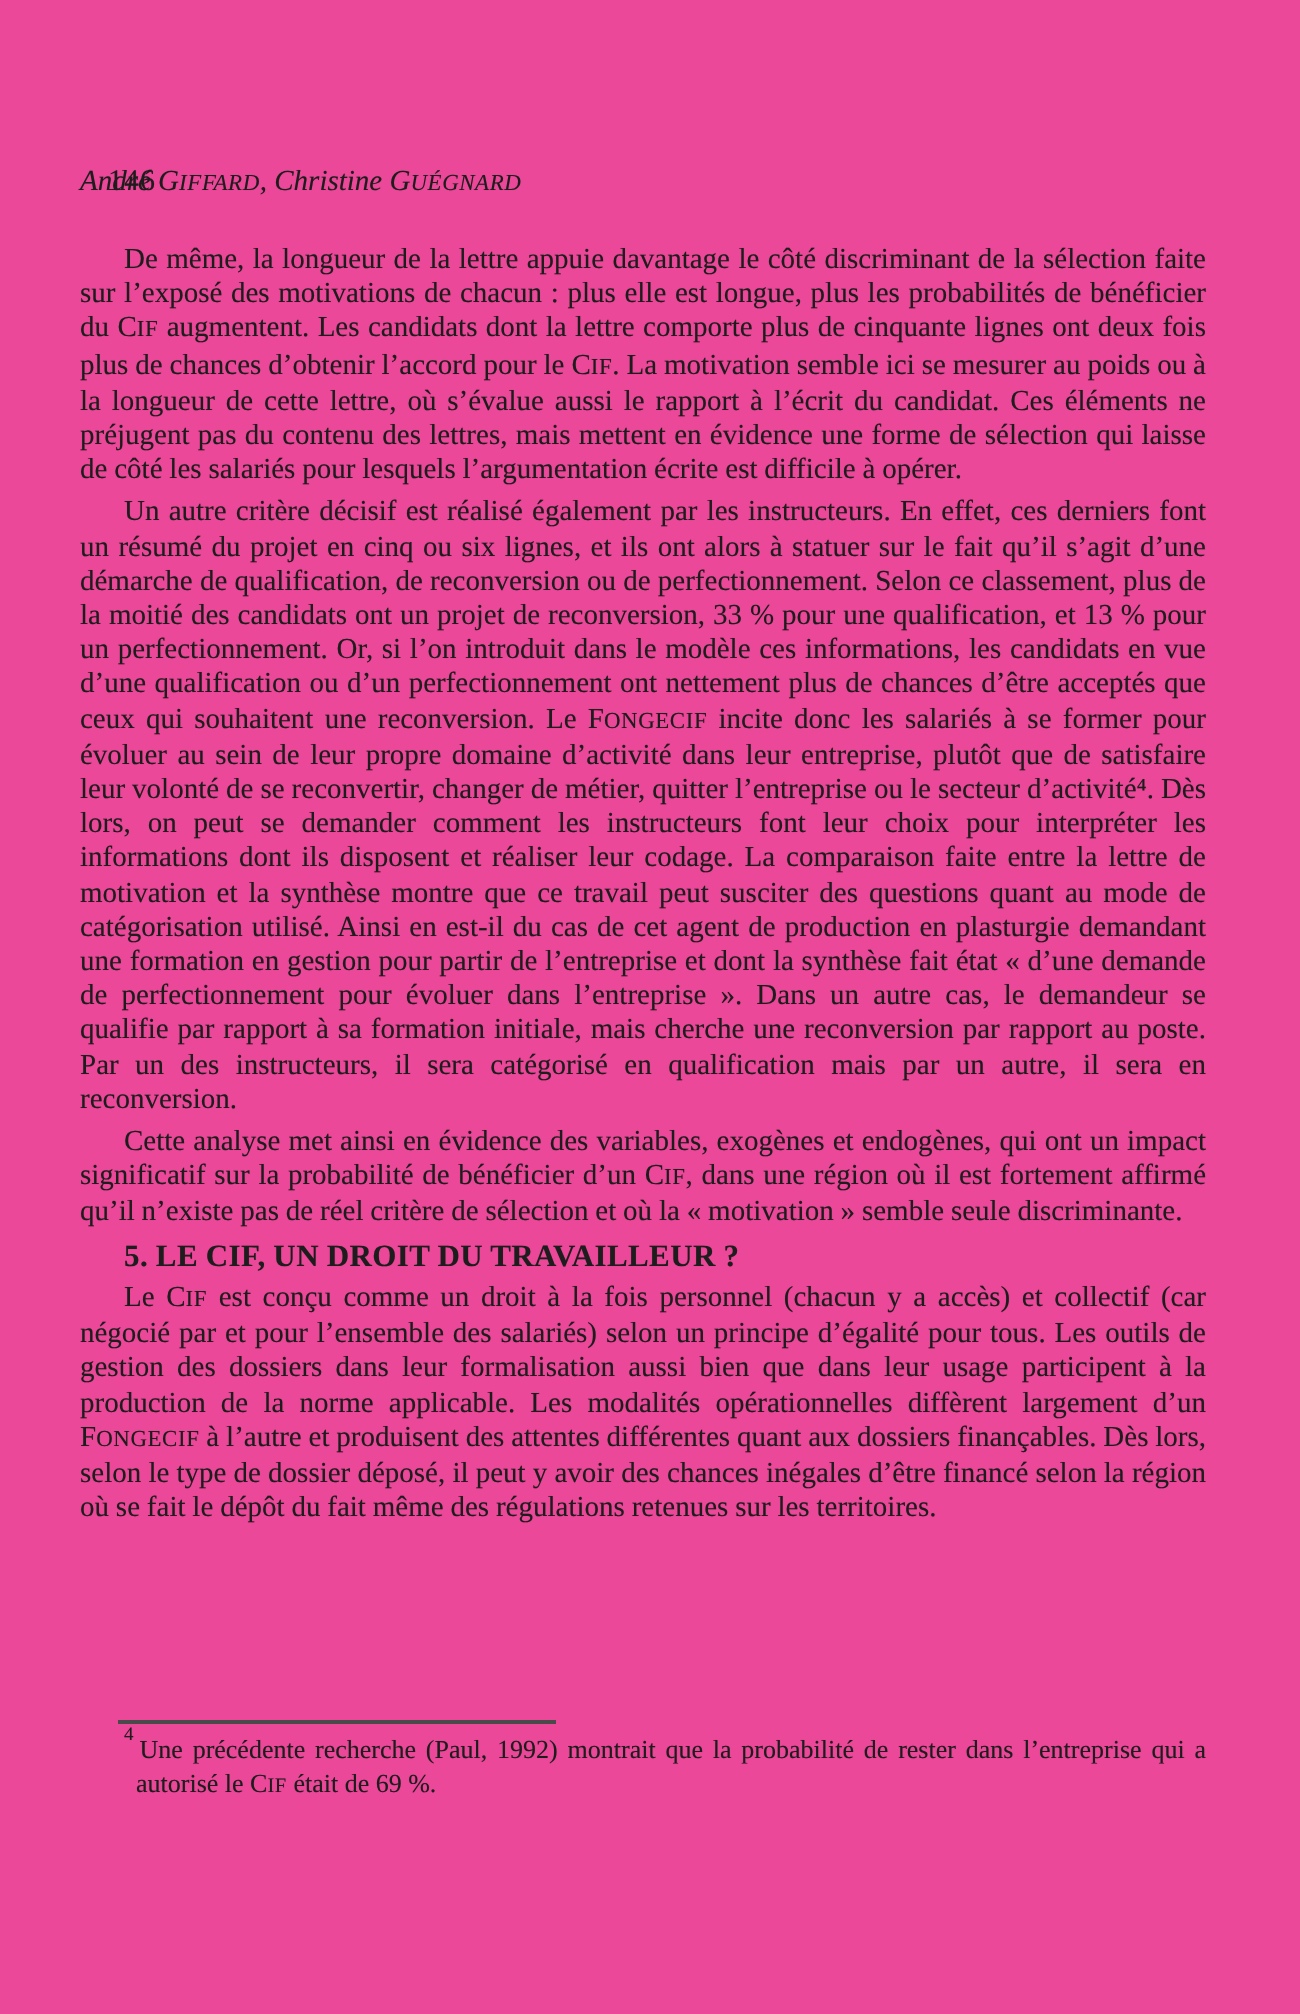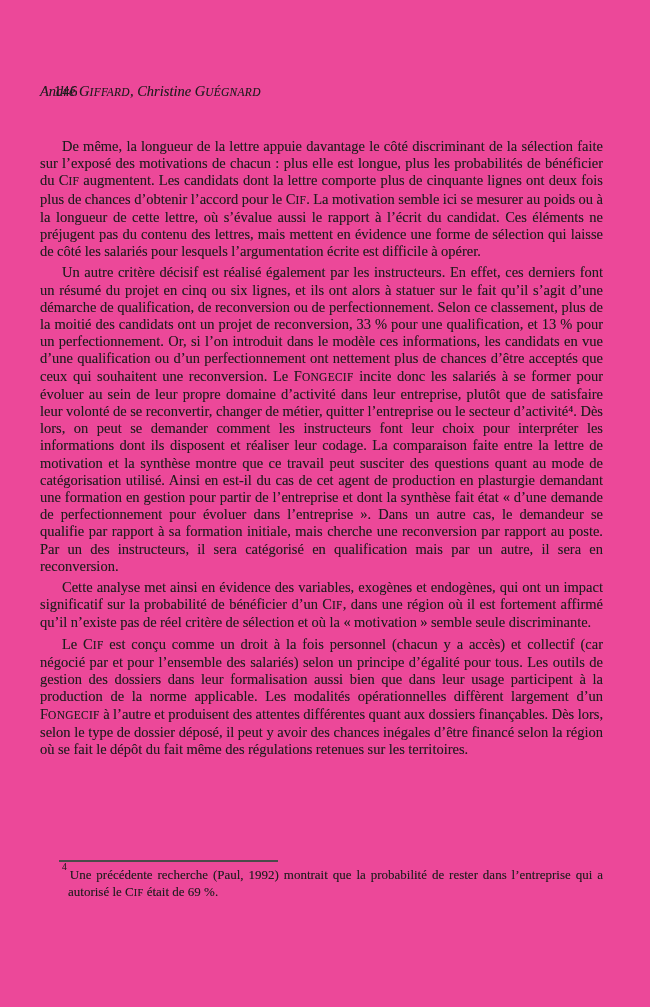--- a/index.html
+++ b/index.html
@@ -33,21 +33,21 @@
     font-style: normal;
     letter-spacing: 0.5px;
   }
   .running-title {
     display: block;
     text-align: left;
     font-style: italic;
   }
   .body-text {
     position: absolute;
-    top: 138px;
+    top: 122px;
     left: 40px;
     width: 563px;
     font-size: 14.5px;
     line-height: 17.2px;
     text-align: justify;
     hyphens: auto;
     -webkit-hyphens: auto;
     word-spacing: -0.2px;
   }
   .body-text p {
@@ -102,20 +102,21 @@
 
   <div class="running-header">
     <span class="page-number">146</span>
     <span class="running-title">André G<span class="sc">iffard</span>, Christine G<span class="sc">uégnard</span></span>
   </div>
 
   <div class="body-text">
     <p>De même, la longueur de la lettre appuie davantage le côté discriminant de la sélection faite sur l’exposé des motivations de chacun&nbsp;: plus elle est longue, plus les probabilités de bénéficier du C<span class="sc">if</span> augmentent. Les candidats dont la lettre comporte plus de cinquante lignes ont deux fois plus de chances d’obtenir l’accord pour le C<span class="sc">if</span>. La motivation semble ici se mesurer au poids ou à la longueur de cette lettre, où s’évalue aussi le rapport à l’écrit du candidat. Ces éléments ne préjugent pas du contenu des lettres, mais mettent en évidence une forme de sélection qui laisse de côté les salariés pour lesquels l’argumentation écrite est difficile à opérer.</p>
     <p>Un autre critère décisif est réalisé également par les instructeurs. En effet, ces derniers font un résumé du projet en cinq ou six lignes, et ils ont alors à statuer sur le fait qu’il s’agit d’une démarche de qualification, de reconversion ou de perfectionnement. Selon ce classement, plus de la moitié des candidats ont un projet de reconversion, 33&nbsp;% pour une qualification, et 13&nbsp;% pour un perfectionnement. Or, si l’on introduit dans le modèle ces informations, les candidats en vue d’une qualification ou d’un perfectionnement ont nettement plus de chances d’être acceptés que ceux qui souhaitent une reconversion. Le F<span class="sc">ongecif</span> incite donc les salariés à se former pour évoluer au sein de leur propre domaine d’activité dans leur entreprise, plutôt que de satisfaire leur volonté de se reconvertir, changer de métier, quitter l’entreprise ou le secteur d’activité⁴. Dès lors, on peut se demander comment les instructeurs font leur choix pour interpréter les informations dont ils disposent et réaliser leur codage. La comparaison faite entre la lettre de motivation et la synthèse montre que ce travail peut susciter des questions quant au mode de catégorisation utilisé. Ainsi en est-il du cas de cet agent de production en plasturgie demandant une formation en gestion pour partir de l’entreprise et dont la synthèse fait état «&nbsp;d’une demande de perfectionnement pour évoluer dans l’entreprise&nbsp;». Dans un autre cas, le demandeur se qualifie par rapport à sa formation initiale, mais cherche une reconversion par rapport au poste. Par un des instructeurs, il sera catégorisé en qualification mais par un autre, il sera en reconversion.</p>
     <p>Cette analyse met ainsi en évidence des variables, exogènes et endogènes, qui ont un impact significatif sur la probabilité de bénéficier d’un C<span class="sc">if</span>, dans une région où il est fortement affirmé qu’il n’existe pas de réel critère de sélection et où la «&nbsp;motivation&nbsp;» semble seule discriminante.</p>
+    <p class="section-heading">5. LE CIF, UN DROIT DU TRAVAILLEUR&nbsp;?</p>
     <p>Le C<span class="sc">if</span> est conçu comme un droit à la fois personnel (chacun y a accès) et collectif (car négocié par et pour l’ensemble des salariés) selon un principe d’égalité pour tous. Les outils de gestion des dossiers dans leur formalisation aussi bien que dans leur usage participent à la production de la norme applicable. Les modalités opérationnelles diffèrent largement d’un F<span class="sc">ongecif</span> à l’autre et produisent des attentes différentes quant aux dossiers finançables. Dès lors, selon le type de dossier déposé, il peut y avoir des chances inégales d’être financé selon la région où se fait le dépôt du fait même des régulations retenues sur les territoires.</p>
   </div>
 
   <div class="footnote">
     <div class="footnote-rule"></div>
     <p class="footnote-text">
       <sup>4</sup><span>Une précédente recherche (Paul, 1992) montrait que la probabilité de rester dans l’entreprise qui a autorisé le C<span class="sc">if</span> était de 69&nbsp;%.</span>
     </p>
   </div>
 

